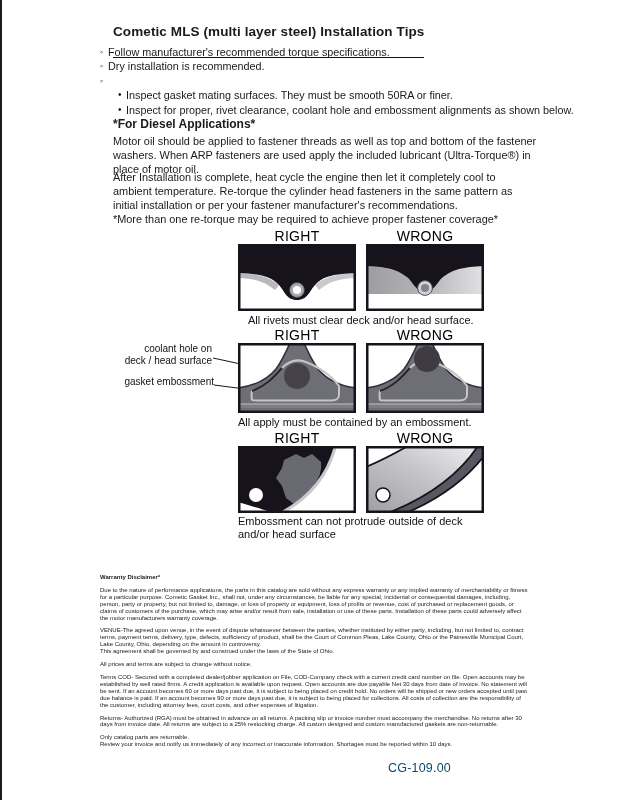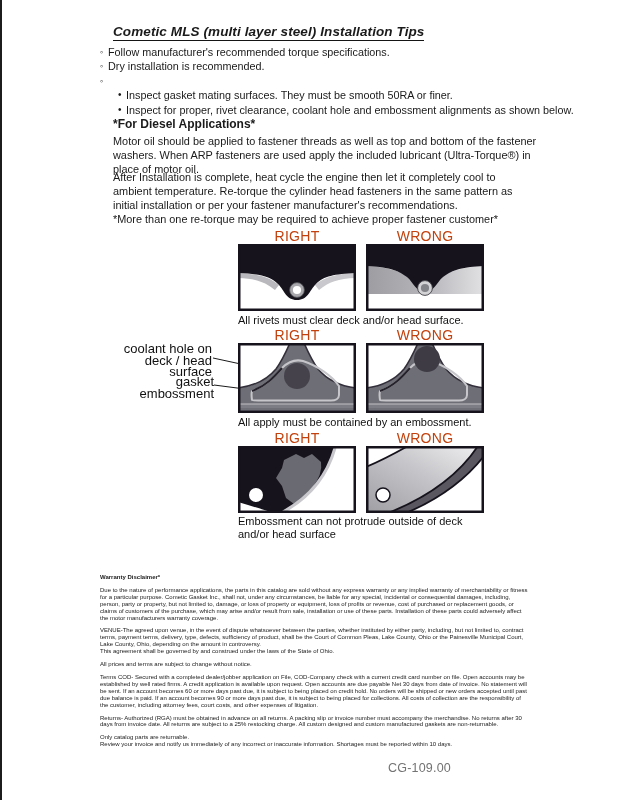--- a/index.html
+++ b/index.html
@@ -5,41 +5,41 @@
   html,body{margin:0;padding:0;background:#e8e8e8;}
   .page{
     position:relative;width:618px;height:800px;background:#ffffff;
     font-family:"Liberation Sans","DejaVu Sans",sans-serif;color:#1a1a1a;
     overflow:hidden;margin:0 auto;
   }
   .abs{position:absolute;}
   .edge{left:0;top:0;width:2px;height:800px;background:#1c1c1c;}
   .title{
     left:113px;top:24px;font-size:13.5px;font-weight:bold;letter-spacing:.1px;
-    border-bottom:1.6px solid #151515;padding-bottom:1px;white-space:nowrap;font-style:italic;
+    border-bottom:1.6px solid #151515;padding-bottom:18px;white-space:nowrap;
   }
   .tips{left:100px;top:45px;font-size:10.8px;line-height:14.4px;}
   .bullet{display:flex;}
   .bmark{width:8px;flex:0 0 8px;font-size:9px;line-height:14.4px;}
   .sub{margin-left:18px;}
   .smark{width:8px;flex:0 0 8px;font-size:10px;line-height:14.4px;}
   .h2{left:113px;top:117px;font-size:12px;font-weight:bold;}
   .para{left:113px;width:424px;font-size:10.9px;line-height:13.8px;}
   .p1{top:135px;}
   .p2{top:171px;}
   .note{top:213px;}
-  .dlabel{width:118px;text-align:center;font-size:14px;letter-spacing:.3px;color:#c2410c;white-space:nowrap;}
+  .dlabel{width:118px;text-align:center;font-size:14px;letter-spacing:.3px;color:#000000;white-space:nowrap;}
   .dbox{width:118px;display:block;}
   .dcap{font-size:11px;line-height:13px;color:#111;}
-  .annot{font-size:13px;line-height:11.5px;text-align:right;color:#111;}
+  .annot{font-size:10px;line-height:11.5px;text-align:right;color:#111;}
   .disc{left:100px;top:574px;width:428px;font-size:6px;line-height:6.9px;color:#222;}
   .disc .dh{font-weight:bold;margin-bottom:6px;}
   .disc p{margin:0 0 6px 0;}
   .disc .tight{margin:0;}
-  .footer{left:388px;top:761px;font-size:12.5px;letter-spacing:.2px;color:#737373;}
+  .footer{left:388px;top:761px;font-size:12.5px;letter-spacing:.2px;color:#0c4a6e;}
 </style>
 </head>
 <body>
 
 <div class="page">
 
   <div class="abs edge"></div>
 
   <div class="abs title">Cometic MLS (multi layer steel) Installation Tips</div>
 
@@ -61,21 +61,21 @@
     </div>
     <div class="bullet sub">
       <span class="smark">•</span>
       <span>Inspect for proper, rivet clearance, coolant hole and embossment alignments as shown below.</span>
     </div>
   </div>
 
   <div class="abs h2">*For Diesel Applications*</div>
   <div class="abs para p2">After Installation is complete, heat cycle the engine then let it completely cool to ambient temperature. Re-torque the cylinder head fasteners in the same pattern as initial installation or per your fastener manufacturer's recommendations.</div>
   <div class="abs para p1">Motor oil should be applied to fastener threads as well as top and bottom of the fastener washers. When ARP fasteners are used apply the included lubricant (Ultra-Torque®) in place of motor oil.</div>
-  <div class="abs para note">*More than one re-torque may be required to achieve proper fastener customer*</div>
+  <div class="abs para note">*More than one re-torque may be required to achieve proper fastener coverage*</div>
 
   <div class="abs dlabel" style="left:238px;top:228px;">RIGHT</div>
   <div class="abs dlabel" style="left:366px;top:228px;">WRONG</div>
 
   <svg class="abs dbox" style="left:238px;top:244px;" width="118" height="67" viewBox="0 0 118 67">
     <rect width="118" height="67" fill="#ffffff"></rect>
     <path d="M0,29 C20,30 31,32.5 41,41 L37,46 C27,38 18,34.6 0,34 Z" fill="#b9b9bd"></path>
     <path d="M118,29 C98,30 87,32.5 77,41 L81,46 C91,38 100,34.6 118,34 Z" fill="#c9c9cd"></path>
     <path d="M0,0 H118 V29 C96,30 86,32 78,40 C71,47 70,56 59,56 C48,56 47,47 40,40 C32,32 22,30 0,29 Z" fill="#17131d"></path>
     <circle cx="59" cy="46" r="7.4" fill="#a9a9ad" stroke="#4d4d52" stroke-width="0.8"></circle>
@@ -92,21 +92,21 @@
       </linearGradient>
     </defs>
     <path d="M0,22 C22,23 36,27 46,35 C52,40 53,45 59,45 C65,45 66,40 72,35 C82,27 96,23 118,22 L118,50 L0,50 Z" fill="url(#gr1)"></path>
     <path d="M0,0 H118 V22 C97,23 87,25.5 77,33 C70,39 68,48 59,48 C50,48 48,39 41,33 C31,25.5 21,23 0,22 Z" fill="#17131d"></path>
     <rect x="0" y="50" width="118" height="17" fill="#ffffff"></rect>
     <circle cx="59" cy="44" r="7.4" fill="#d3d3d6" stroke="#3e3e44" stroke-width="0.9"></circle>
     <circle cx="59" cy="44" r="4.1" fill="#83838a"></circle>
     <rect x="1.25" y="1.25" width="115.5" height="64.5" fill="none" stroke="#17131d" stroke-width="2.5"></rect>
   </svg>
 
-  <div class="abs dcap" style="left:238px;top:314px;white-space:nowrap;">All rivets must clear deck and/or head surface.</div>
+  <div class="abs dcap" style="left:248px;top:314px;white-space:nowrap;">All rivets must clear deck and/or head surface.</div>
 
   <div class="abs dlabel" style="left:238px;top:327px;">RIGHT</div>
   <div class="abs dlabel" style="left:366px;top:327px;">WRONG</div>
 
   <div class="abs annot" style="left:108px;top:343px;width:104px;">
     <div>coolant hole on</div>
     <div>deck / head surface</div>
   </div>
   <div class="abs annot" style="left:108px;top:376px;width:106px;">gasket embossment</div>
 

